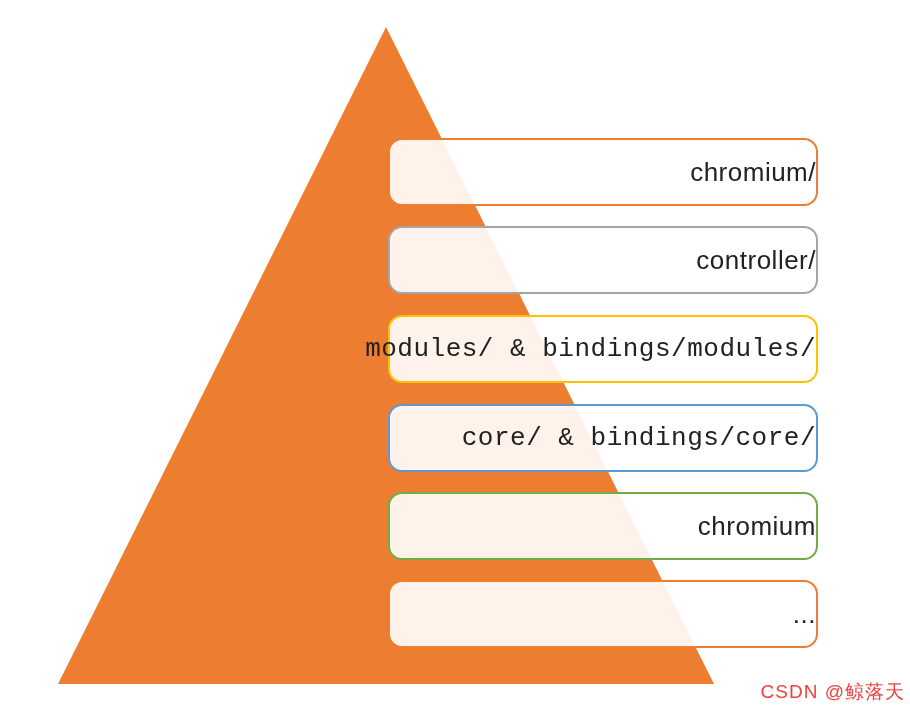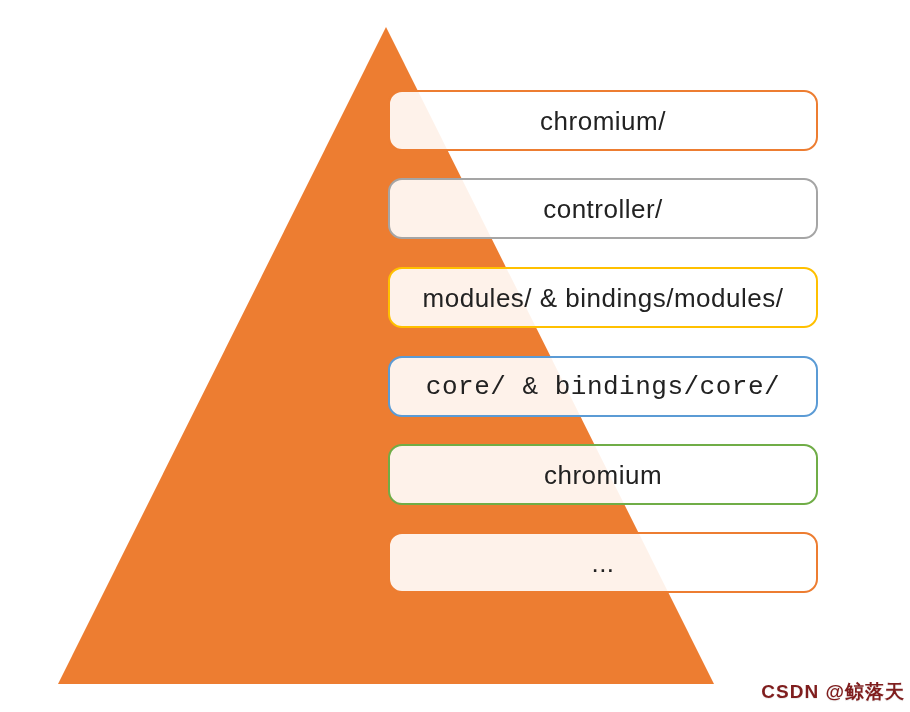--- a/index.html
+++ b/index.html
@@ -20,28 +20,29 @@
     left: 0;
     top: 0;
     width: 910px;
     height: 712px;
     display: block;
   }
   .layer-box {
     position: absolute;
     left: 388px;
     width: 430px;
-    height: 61px;
+    height: 68px;
     box-sizing: border-box;
     border: 2px solid #ccc;
     border-radius: 14px;
     background: rgba(255, 255, 255, 0.9);
     display: flex;
     align-items: center;
-    justify-content: center;
+    justify-content: flex-end;
+    margin-top: 48px;
   }
   .layer-label {
     font-size: 26px;
     font-weight: 400;
     color: #222222;
     letter-spacing: 0.5px;
     white-space: nowrap;
     line-height: 1;
   }
   .box-1 { top: 90px;  }
@@ -70,31 +71,31 @@
   </svg>
 
   <div class="layer-box box-1" style="border-color: rgb(237, 125, 49);">
     <span class="layer-label">chromium/</span>
   </div>
 
   <div class="layer-box box-2" style="border-color: rgb(165, 165, 165);">
     <span class="layer-label">controller/</span>
   </div>
 
-  <div class="layer-box box-3" style="border-color: rgb(255, 192, 0);">
+  <div class="layer-box box-3" style="border-color: rgb(255, 192, 0); font-family: Liberation Mono, monospace;">
     <span class="layer-label">modules/ &amp; bindings/modules/</span>
   </div>
 
   <div class="layer-box box-4" style="border-color: rgb(91, 155, 213);">
     <span class="layer-label">core/ &amp; bindings/core/</span>
   </div>
 
   <div class="layer-box box-5" style="border-color: rgb(112, 173, 71);">
     <span class="layer-label">chromium</span>
   </div>
 
   <div class="layer-box box-6" style="border-color: rgb(237, 125, 49);">
     <span class="layer-label">...</span>
   </div>
 
-  <div class="watermark" style="color: #7f1d1d; font-weight: bold;">CSDN @鲸落天</div>
+  <div class="watermark" style="color: #ef4444;">CSDN @鲸落天</div>
 
 </div>
 
 </body></html>

